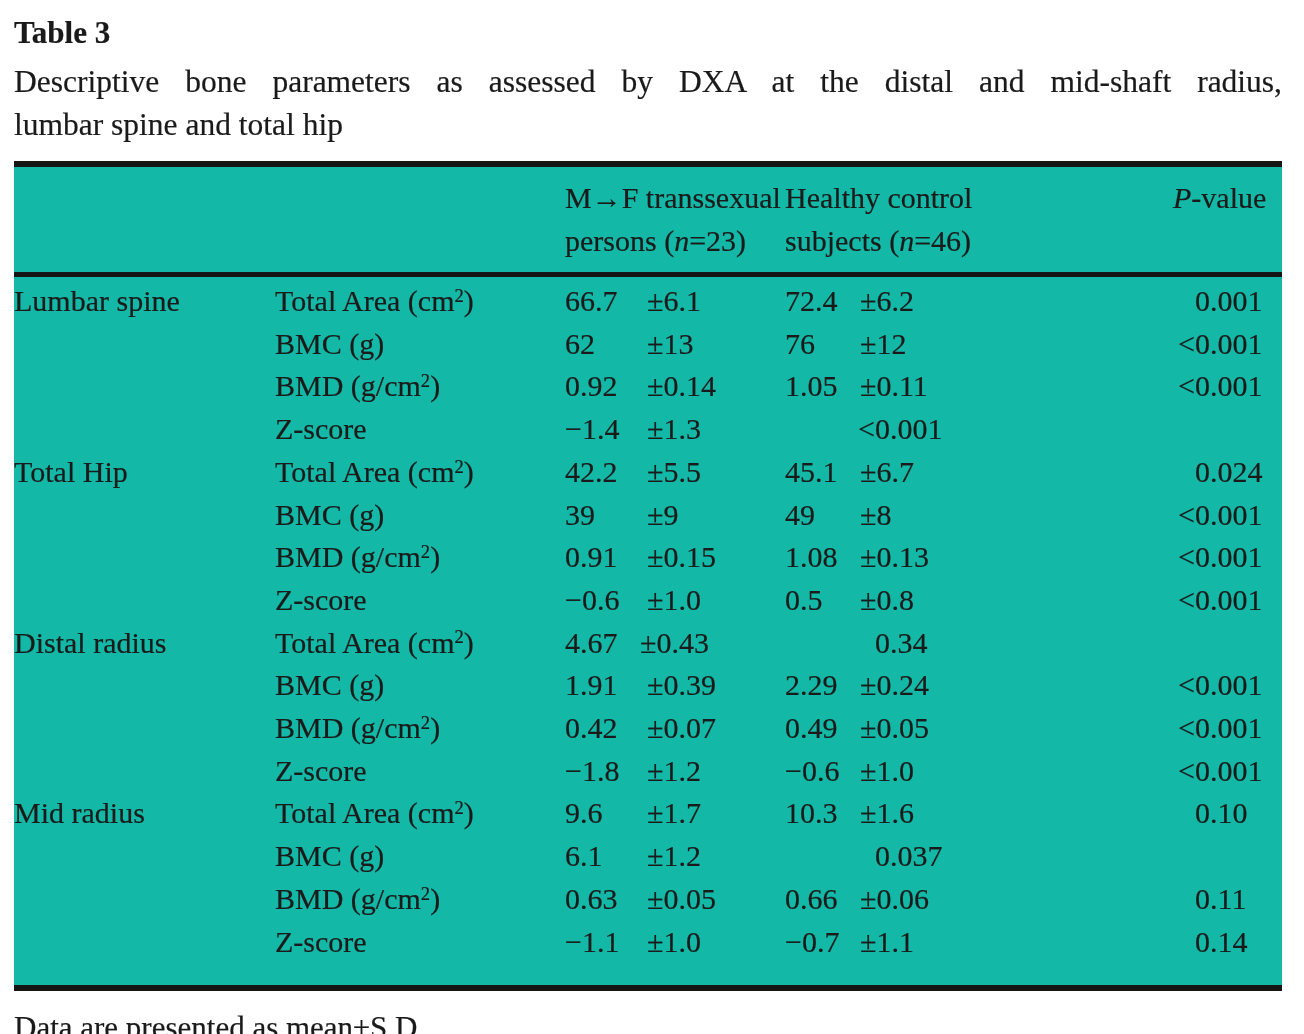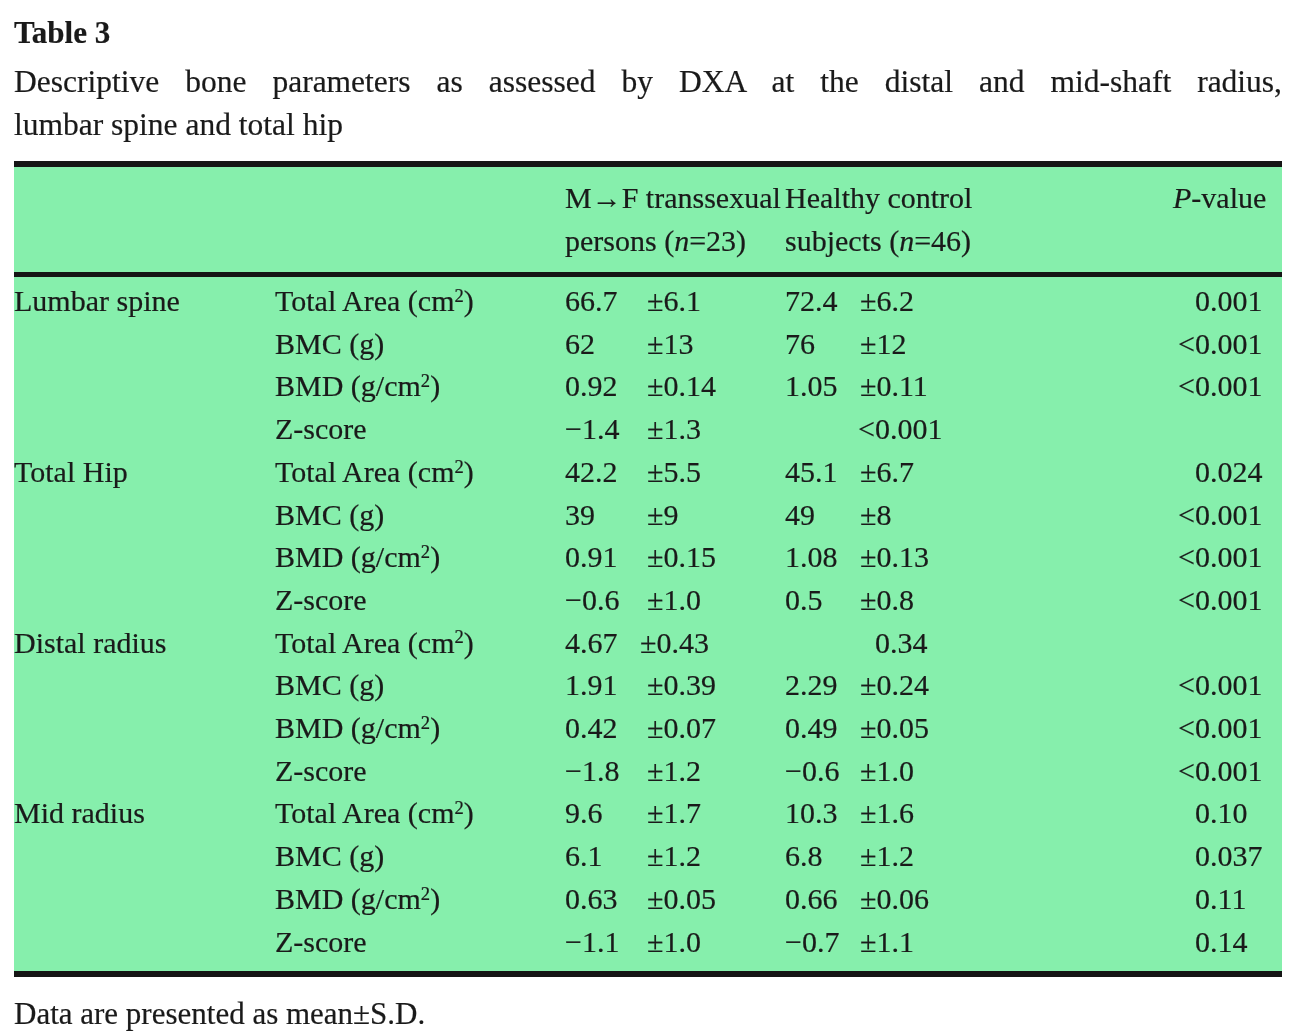--- a/index.html
+++ b/index.html
@@ -16,27 +16,27 @@
     font-size: 31px; font-weight: bold; line-height: 38px;
   }
   .caption { font-size: 31.5px; line-height: 43px; }
   .cap1 { text-align: justify; text-align-last: justify; }
 
   .rule { background: #151515; }
   .rule-top { height: 6px; margin-top: 15px; }
   .rule-mid { height: 5px; }
   .rule-bot { height: 6px; }
 
-  .band { background: #86efac; }
+  .band { background: #14b8a6; }
   .grid-row {
     display: grid;
     grid-template-columns: 261px 290px 220px 320px 1fr;
   }
   .hdr { padding: 9px 0 10px 0; font-size: 30px; line-height: 43px; }
-  .tbody { padding: 3px 0 8px 0; font-size: 30px; }
+  .tbody { padding: 3px 0 22px 0; font-size: 30px; }
   .tbody .grid-row { line-height: 42.7px; }
 
   .it { font-style: italic; }
   .sup { font-size: 0.62em; line-height: 0; position: relative; top: -0.5em; }
 
   
   .pmL  { display: inline-block; text-align: left; white-space: pre; }
   .boxA { width: 82px; }
   .boxB { width: 75px; }
   
@@ -178,21 +178,20 @@
       <div><span>Total Area (cm</span><span class="sup">2</span><span>)</span></div>
       <div><span class="pmL boxA">9.6</span><span>±</span><span>1.7</span></div>
       <div><span class="pmL boxB">10.3</span><span>±</span><span>1.6</span></div>
       <div><span class="pint">0</span><span>.10</span></div>
     </div>
 
     <div class="grid-row">
       <div></div>
       <div><span>BMC (g)</span><span class="sup"></span><span></span></div>
       <div><span class="pmL boxA">6.1</span><span>±</span><span>1.2</span></div>
-      <div><span class="pmL boxB">6.8</span><span>±</span><span>1.2</span></div>
       <div><span class="pint">0</span><span>.037</span></div>
     </div>
 
     <div class="grid-row">
       <div></div>
       <div><span>BMD (g/cm</span><span class="sup">2</span><span>)</span></div>
       <div><span class="pmL boxA">0.63</span><span>±</span><span>0.05</span></div>
       <div><span class="pmL boxB">0.66</span><span>±</span><span>0.06</span></div>
       <div><span class="pint">0</span><span>.11</span></div>
     </div>

